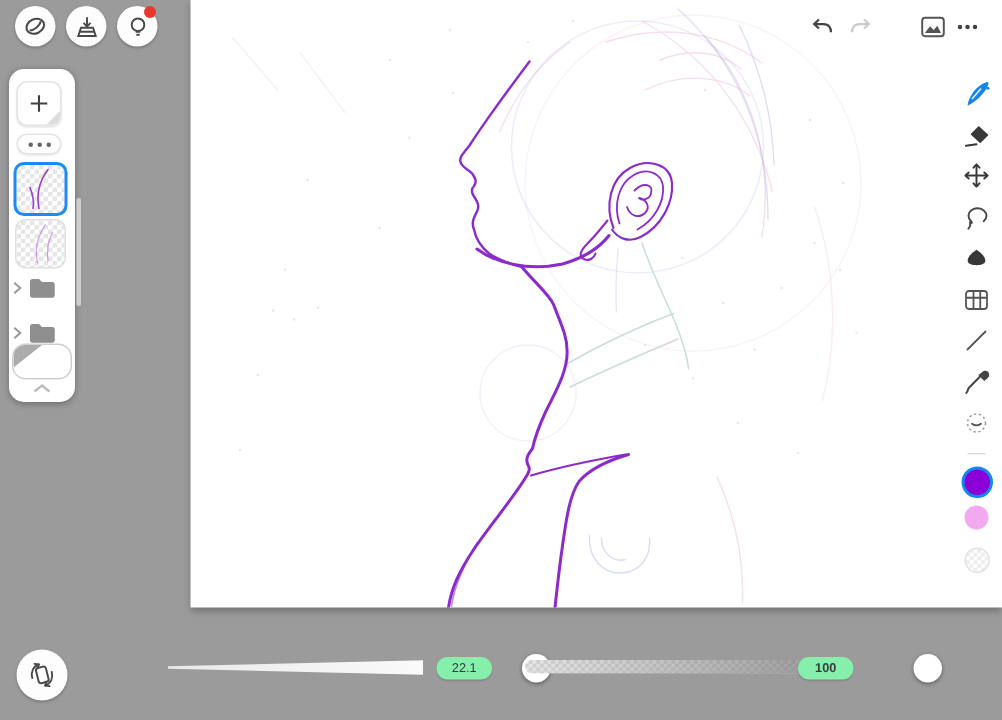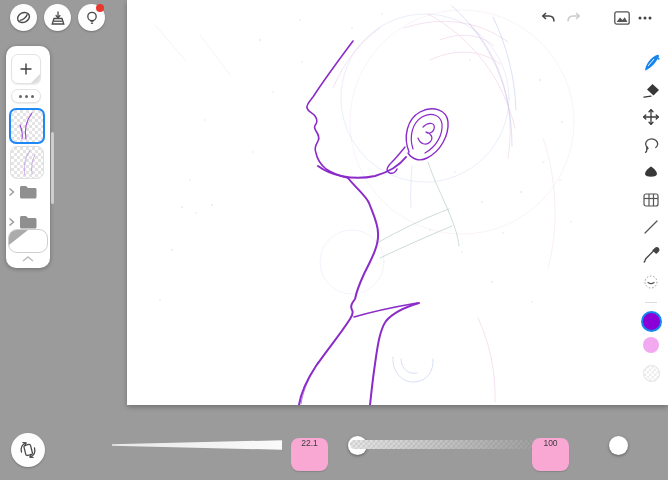--- a/index.html
+++ b/index.html
@@ -49,24 +49,24 @@
      clip-path:polygon(0 44%,100% 16%,100% 84%,0 56%);
      background:linear-gradient(to right,#e9e9e9,#fafafa);cursor:pointer;}
   #opacity-track{left:350px;top:440px;width:186px;height:9px;border-radius:5px;cursor:pointer;
      background-image:linear-gradient(to right,rgba(160,160,160,.15),rgba(105,105,105,.6)),
      linear-gradient(45deg,#d9d9d9 25%,transparent 25%,transparent 75%,#d9d9d9 75%),
      linear-gradient(45deg,#d9d9d9 25%,transparent 25%,transparent 75%,#d9d9d9 75%);
      background-size:100% 100%,5px 5px,5px 5px;background-position:0 0,0 0,2.5px 2.5px;background-color:#f2f2f2;}
   .knob{position:absolute;top:435.5px;width:19px;height:19px;border-radius:50%;background:#fff;box-shadow:0 1px 3px rgba(0,0,0,.4);cursor:pointer;}
   #size-knob{left:112px;margin-left:-9px;}
   #opacity-knob{left:350px;margin-left:-9px;}
-  .value-pill{position:absolute;top:437.5px;height:33px;min-width:37px;border-radius:8px;background:#f9a8d4;
-     display:flex;justify-content:center;font-size:8.5px;color:#3c3c3c;box-shadow:0 1px 1px rgba(0,0,0,.15);}
+  .value-pill{position:absolute;top:437.5px;height:15px;min-width:37px;border-radius:8px;background:#86efac;
+     display:flex;align-items:center;justify-content:center;font-size:8.5px;color:#3c3c3c;box-shadow:0 1px 1px rgba(0,0,0,.15);}
   #size-value{left:291px;}
-  #opacity-value{left:532px;}
+  #opacity-value{left:532px;font-weight:bold;}
 </style>
 </head>
 <body>
 
 <div id="canvas" class="abs">
   <svg viewBox="127 0 541 405" xmlns="http://www.w3.org/2000/svg">
     <g fill="none" stroke-linecap="round" stroke-linejoin="round">
 
       <circle cx="425" cy="98" r="84" stroke="#aebbe8" stroke-width="1" opacity="0.25"></circle>
       <circle cx="462" cy="122" r="112" stroke="#e7c3e3" stroke-width="1" opacity="0.2"></circle>

